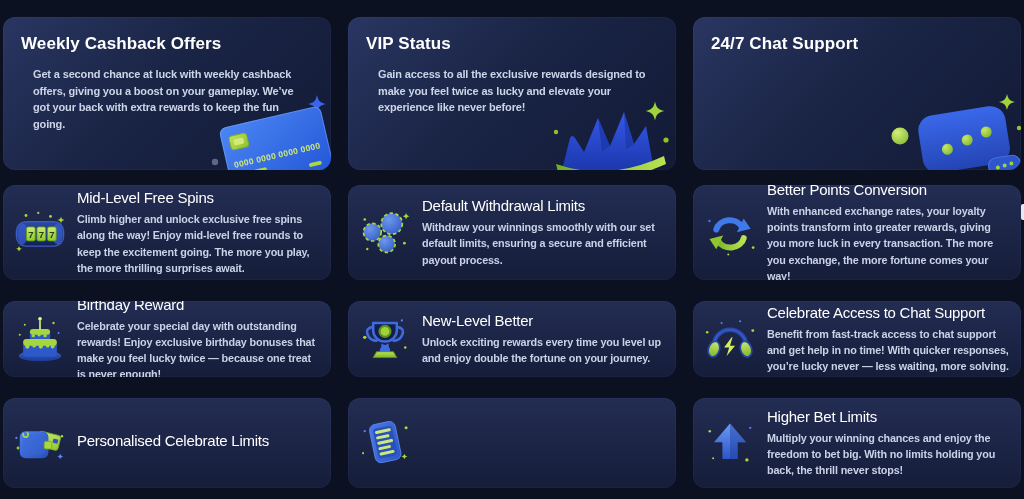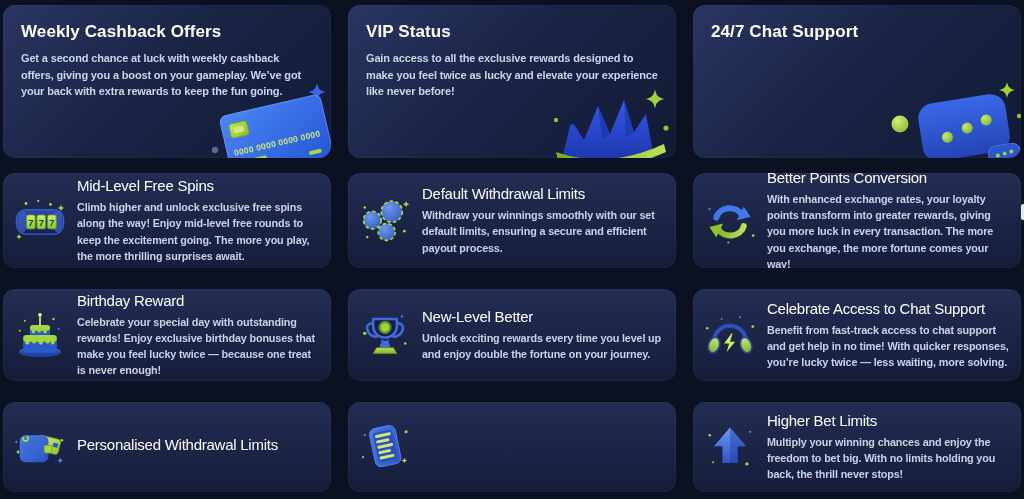--- a/index.html
+++ b/index.html
@@ -1,29 +1,29 @@
 <!DOCTYPE html>
 <html><head>
 <meta charset="utf-8">
 <style>
   html,body{margin:0;padding:0;background:#0b1120;}
   .page{width:1024px;height:499px;background:#0b1120;box-sizing:border-box;
-        padding:5px 3px 0 3px;position:relative;overflow:hidden;
+        padding:17px 3px 0 3px;position:relative;overflow:hidden;
         font-family:"Liberation Sans",sans-serif;}
   .row{display:flex;gap:17px;}
   .row-2{margin-top:15px;height:95px;}
-  .row-3{margin-top:21px;height:92px;}
+  .row-3{margin-top:21px;height:76px;}
   .row-4{margin-top:21px;height:90px;}
   .card{flex:1;border-radius:12px;position:relative;overflow:hidden;
         background:linear-gradient(180deg,#232d53 0%,#151d3a 100%);
         box-shadow:inset 0 0 0 1px rgba(110,130,200,.07);}
   .card-lg{height:153px;box-sizing:border-box;padding:17px 18px;
         background:linear-gradient(135deg,#2a3662 0%,#1a2445 45%,#121a35 100%);}
   .card-lg h2{margin:0 0 8px 0;font-size:17px;font-weight:bold;color:#ffffff;letter-spacing:.1px;}
-  .card-lg p{margin:0;font-size:11px;font-weight:bold;line-height:1.52;color:#ccd5e8;
+  .card-lg p{margin:12px;font-size:11px;font-weight:bold;line-height:1.52;color:#ccd5e8;
         letter-spacing:-.15px;max-width:302px;position:relative;z-index:2;}
   .card-sm{display:flex;align-items:center;}
   .icon-zone{flex:0 0 74px;display:flex;align-items:center;justify-content:center;}
   .content{flex:1;padding-right:11px;}
   .card-sm h3{margin:0 0 5px 0;font-size:15px;font-weight:normal;color:#ffffff;
         letter-spacing:-.25px;white-space:nowrap;}
   .card-sm p{margin:0;font-size:10.8px;font-weight:bold;line-height:1.5;color:#c9d2e6;letter-spacing:-.15px;}
   .illus{position:absolute;pointer-events:none;z-index:1;}
   .illus svg{display:block;}
   .illus-card{right:-2px;bottom:-10px;}
@@ -304,21 +304,21 @@
             <ellipse cx="13" cy="38" rx="6.5" ry="9.5" fill="url(#cupg)" stroke="#2746a8" stroke-width="2"></ellipse>
           </g>
           <g transform="rotate(-18 51 38)">
             <ellipse cx="51" cy="38" rx="6.5" ry="9.5" fill="url(#cupg)" stroke="#2746a8" stroke-width="2"></ellipse>
           </g>
           <path d="M34 24 L25 36 h6 l-3 10 L38 34 h-6 l3 -10 Z" fill="#d2ee5a"></path>
         </svg>
       </div>
       <div class="content">
         <h3>Celebrate Access to Chat Support</h3>
-        <p>Benefit from fast-track access to chat support and get help in no time! With quicker responses, you’re lucky twice — less waiting, more solving.</p>
+        <p>Benefit from fast-track access to chat support and get help in no time! With quicker responses, you’re lucky never — less waiting, more solving.</p>
       </div>
     </div>
   </div>
 
   <div class="row row-4">
 
     <div class="card card-sm">
       <div class="icon-zone">
         <svg width="54" height="50" viewBox="0 0 64 56">
           <defs>
@@ -339,21 +339,21 @@
             <rect x="28" y="16" width="26" height="18" rx="3" fill="url(#cardg)" stroke="#7cab20" stroke-width="1"></rect>
             <rect x="46" y="21" width="6" height="5" rx="1" fill="#2d55c4"></rect>
           </g>
           <rect x="8" y="14" width="34" height="32" rx="7" fill="url(#walg)"></rect>
           <rect x="12" y="18" width="26" height="24" rx="5" fill="#3a66d6" opacity=".55"></rect>
           <circle cx="15" cy="18" r="3" fill="none" stroke="#a8d83c" stroke-width="2" stroke-dasharray="11 4"></circle>
           <rect x="37" y="26" width="9" height="9" rx="2" fill="#a8d83c" stroke="#7cab20"></rect>
         </svg>
       </div>
       <div class="content">
-        <h3>Personalised Withdrawal Limits</h3>
+        <h3>Personalised Celebrate Limits</h3>
       </div>
     </div>
 
     <div class="card card-sm">
       <div class="icon-zone">
         <svg width="54" height="52" viewBox="0 0 64 60">
           <defs>
             <linearGradient id="padg" x1="0" y1="0" x2="1" y2="1">
               <stop offset="0" stop-color="#4a7ae8"></stop>
                 <stop offset="1" stop-color="#2c55c4"></stop>

